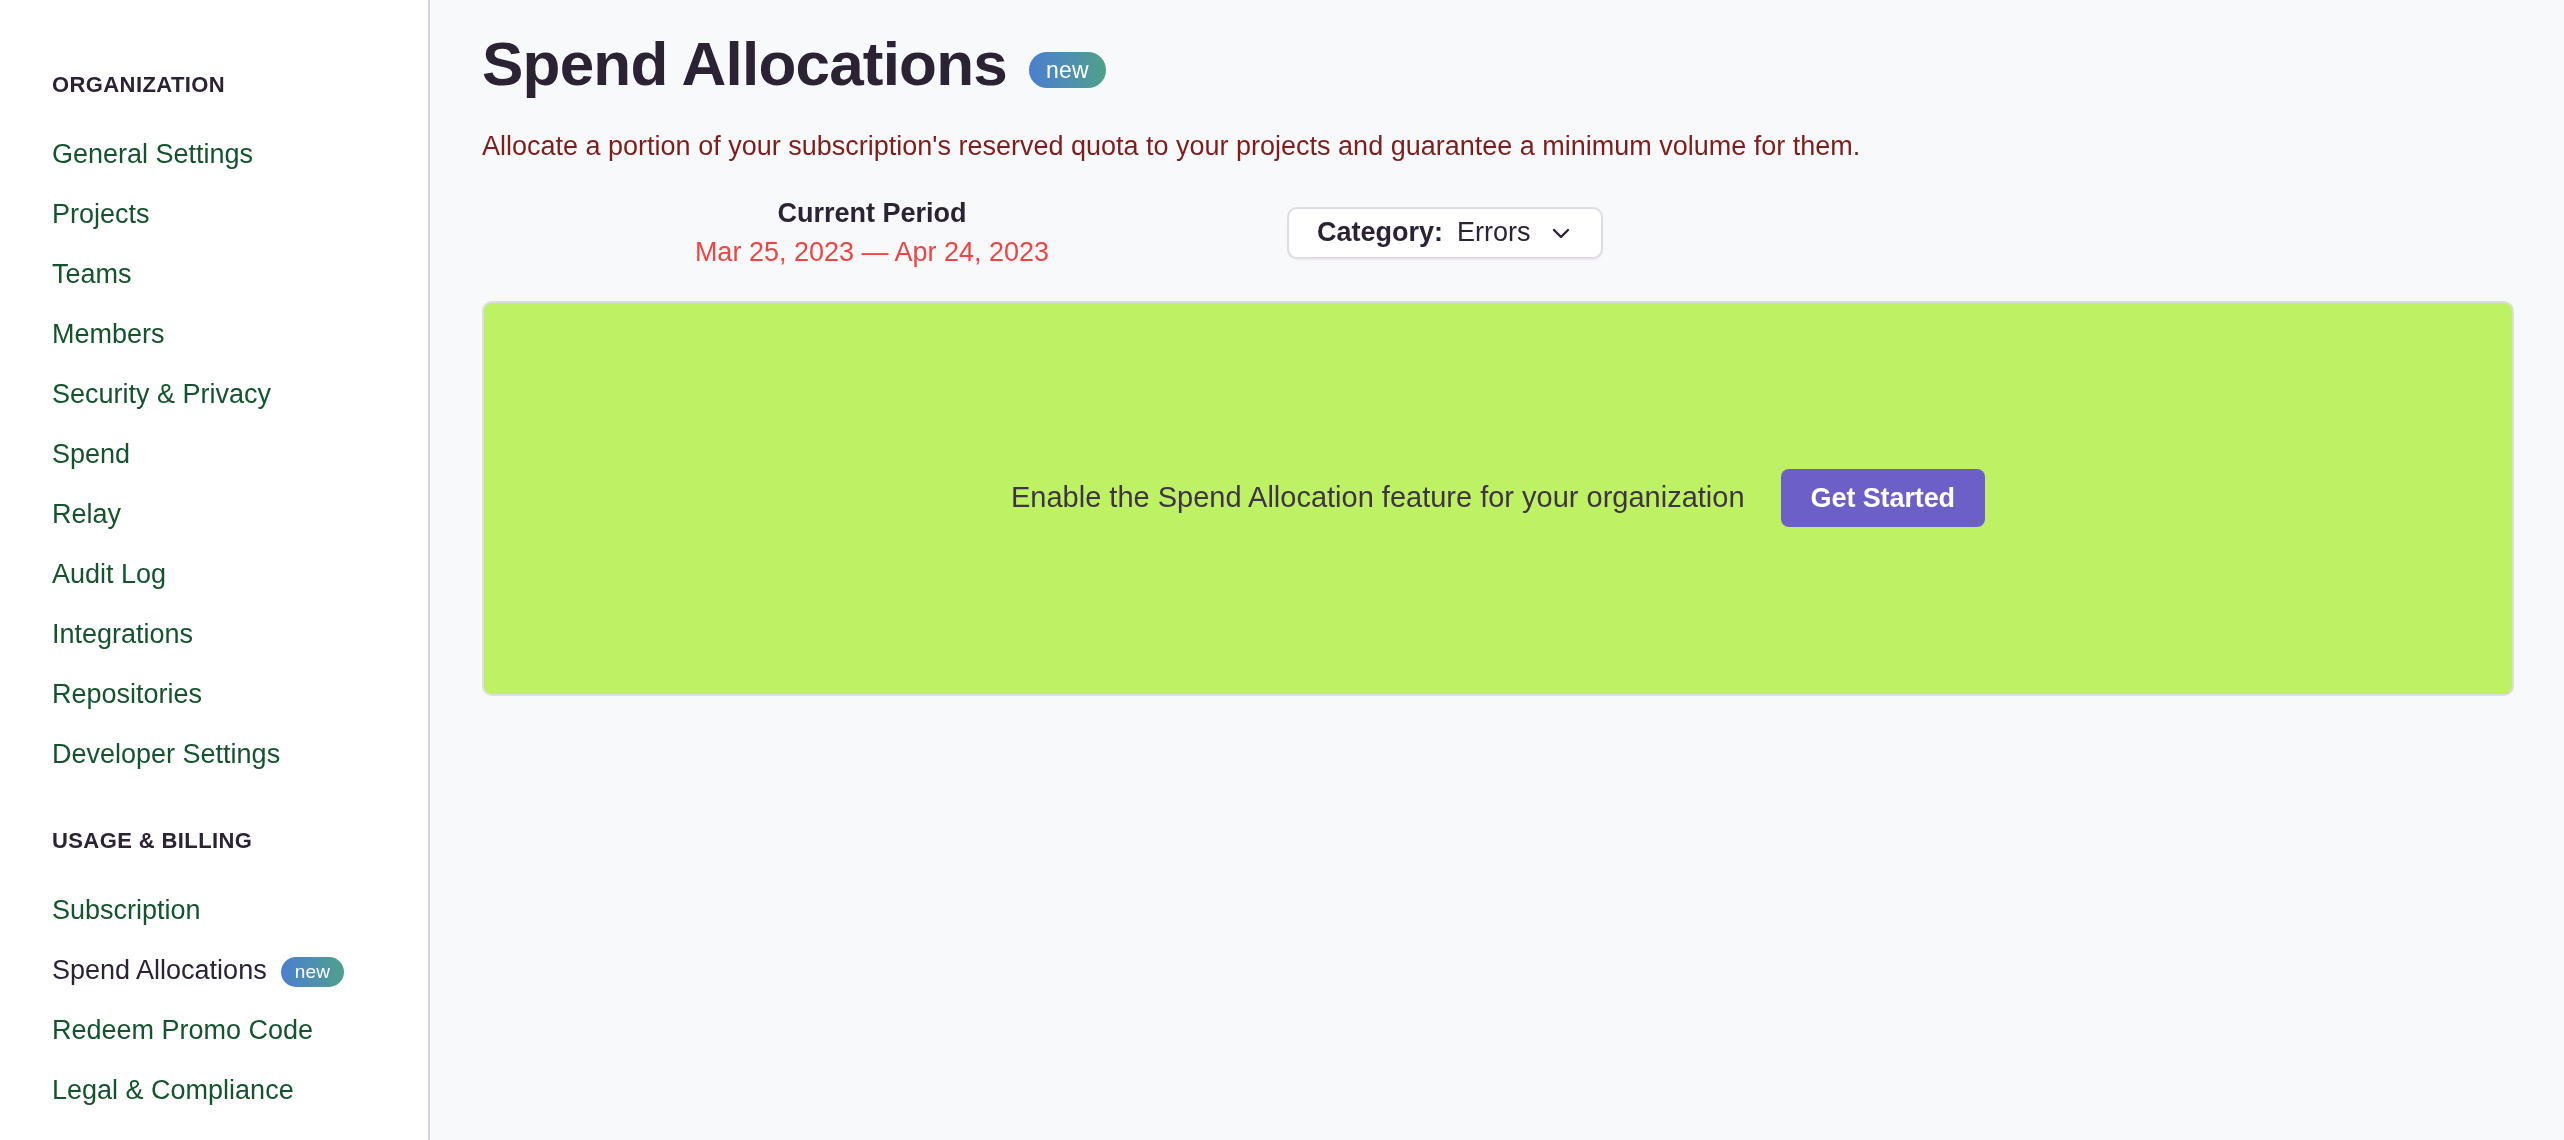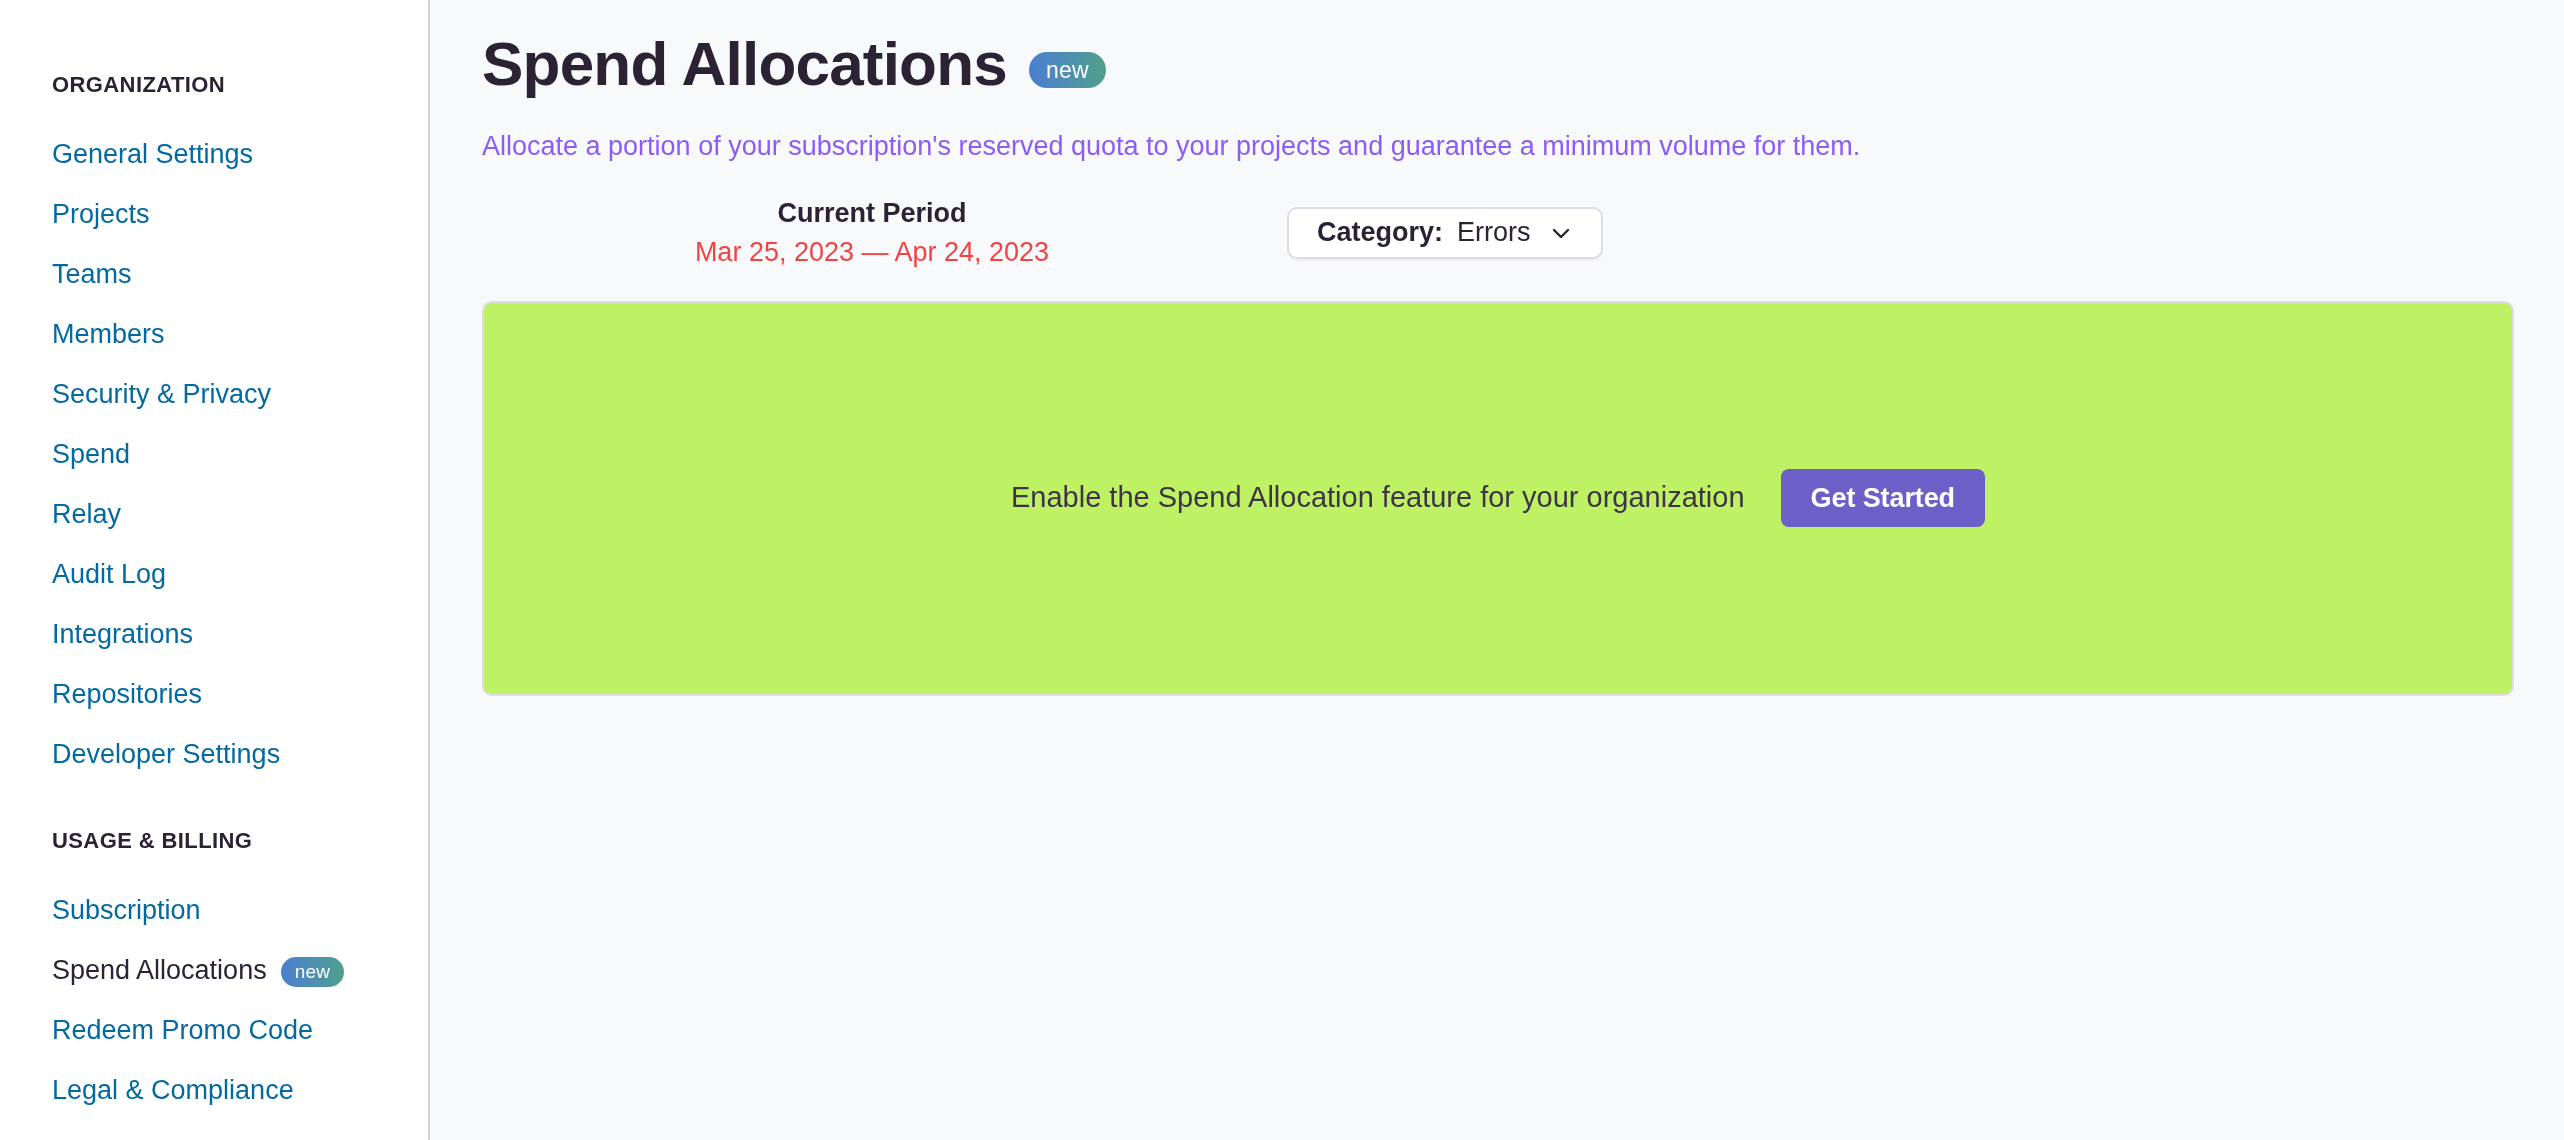--- a/index.html
+++ b/index.html
@@ -48,21 +48,21 @@
     line-height: 1.2;
   }
 
   .nav-item {
     display: flex;
     align-items: center;
     gap: 14px;
     padding: 0 52px;
     height: 60px;
     font-size: 27px;
-    color: #0369a1;
+    color: #14532d;
     line-height: 1;
     cursor: pointer;
     white-space: nowrap;
   }
   .nav-item.active {
     color: #2b2233;
   }
 
   .badge-new {
     display: inline-flex;
@@ -110,21 +110,21 @@
   .badge-new.title-badge {
     height: 36px;
     border-radius: 18px;
     padding: 0 17px;
     font-size: 23px;
     top: 6px;
   }
 
   .page-description {
     font-size: 27px;
-    color: #8b5cf6;
+    color: #7f1d1d;
     line-height: 1.35;
     margin: 0 0 30px 0;
   }
 
   .controls-row {
     display: flex;
     align-items: center;
     gap: 0;
     margin-bottom: 30px;
     padding-left: 160px;

